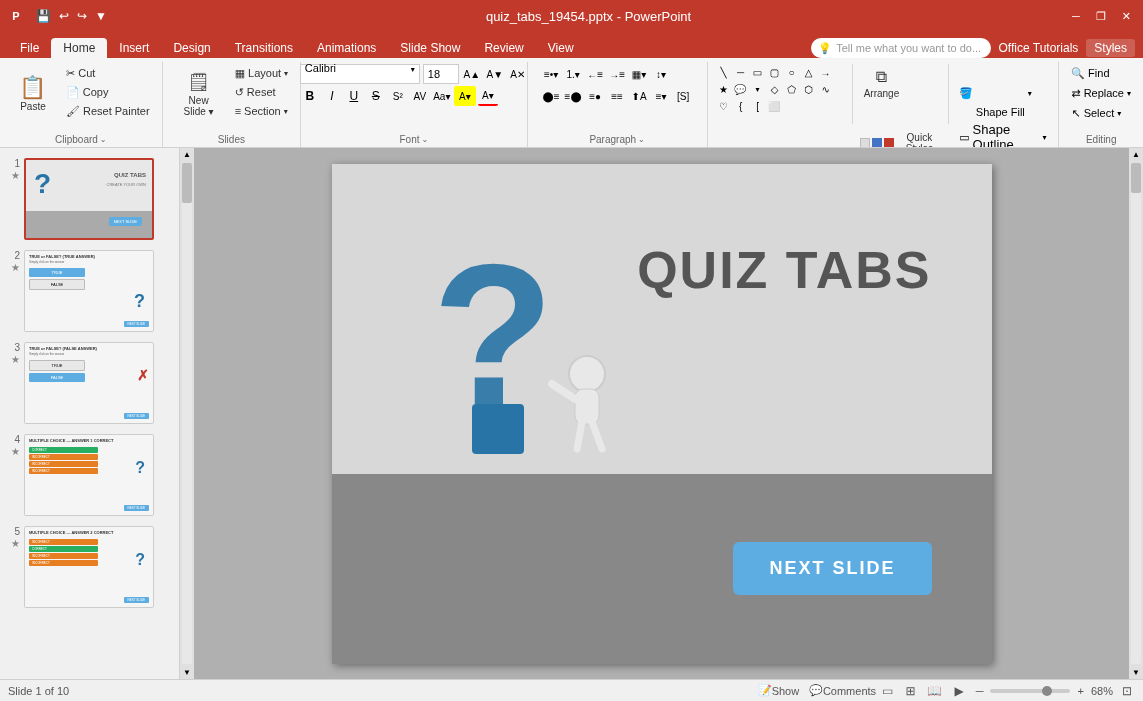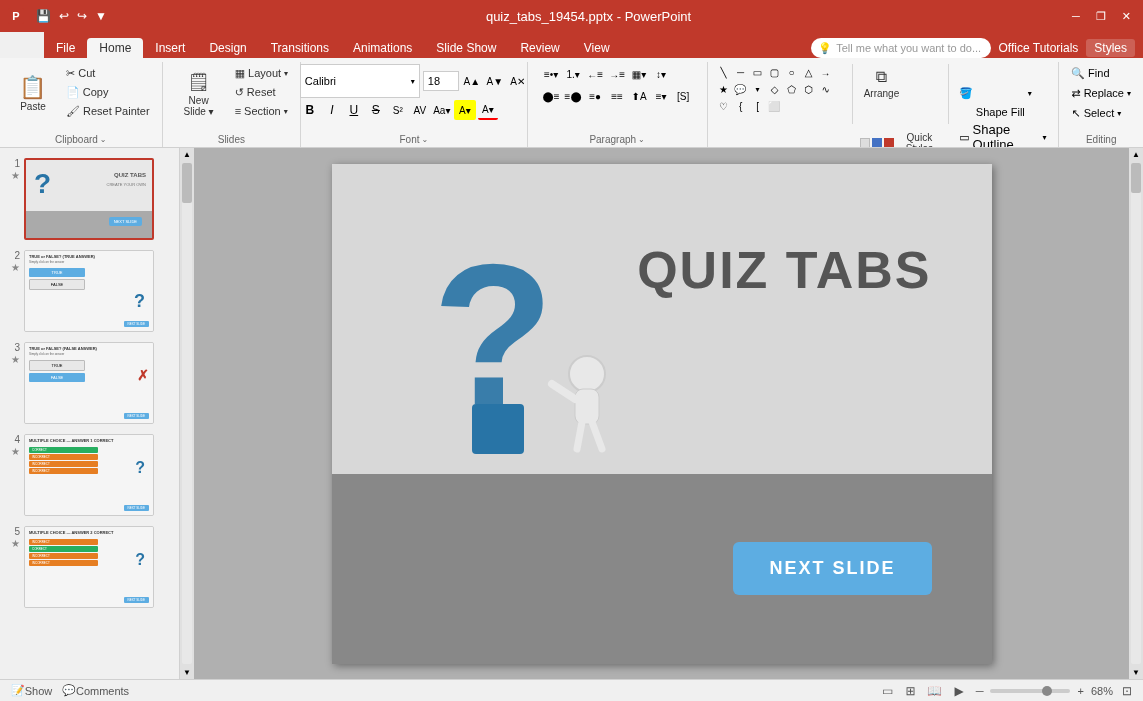--- a/index.html
+++ b/index.html
@@ -21,23 +21,22 @@
     .title-bar-right { display: flex; align-items: center; gap: 8px; }
     .tb-icon { width: 16px; height: 16px; background: #e74c3c; border-radius: 2px; display: inline-flex; align-items: center; justify-content: center; font-size: 10px; color: white; cursor: pointer; }
     .tb-btn { color: white; font-size: 11px; cursor: pointer; padding: 2px 4px; }
 
     
     .ribbon-tabs {
       background: #c0392b;
       display: flex;
       align-items: flex-end;
       height: 26px;
-      padding-left: 0;
+      padding-left: 8px;
       flex-shrink: 0;
-      margin-left: 44px;
     }
     .ribbon-tab {
       padding: 3px 12px;
       font-size: 12px;
       color: white;
       cursor: pointer;
       border-radius: 4px 4px 0 0;
     }
     .ribbon-tab.active { background: #f5f5f5; color: #333; }
     .ribbon-tab-right { margin-left: auto; display: flex; align-items: center; gap: 8px; margin-right: 8px; }
@@ -101,21 +100,21 @@
       cursor: pointer;
       border-radius: 2px;
       font-size: 11px;
       color: #333;
       white-space: nowrap;
       height: 18px;
     }
     .ribbon-col { display: flex; flex-direction: column; gap: 1px; }
 
     
-    .font-selector { display: flex; align-items: center; border: 1px solid #ccc; background: white; height: 20px; width: 120px; padding: 16px 4px; font-size: 11px; }
+    .font-selector { display: flex; align-items: flex-end; border: 1px solid #ccc; background: white; height: 20px; width: 120px; padding: 9px 4px; font-size: 11px; }
     .font-size-selector { display: flex; align-items: center; border: 1px solid #ccc; background: white; height: 20px; width: 36px; padding: 0 4px; font-size: 11px; }
     .format-btn { width: 20px; height: 20px; display: inline-flex; align-items: center; justify-content: center; cursor: pointer; border-radius: 2px; font-size: 12px; }
 
     
     .shape-grid { display: flex; flex-wrap: wrap; width: 140px; gap: 1px; }
     .shape-item { width: 16px; height: 16px; display: flex; align-items: center; justify-content: center; font-size: 10px; cursor: pointer; }
 
     
     .arrange-btn {
       display: flex;
@@ -697,20 +696,23 @@
         <button class="next-slide-btn">NEXT SLIDE</button>
       </div>
 
     </div>
 
   </div>
 
 </div>
 
 <div class="status-bar">
+  <div class="status-left">
+    <span>Slide 1 of 10</span>
+  </div>
   <div class="status-center">
     <div class="status-btn">
       <span>📝</span>
       <span>Show</span>
     </div>
     <div class="status-btn">
       <span>💬</span>
       <span>Comments</span>
     </div>
   </div>

